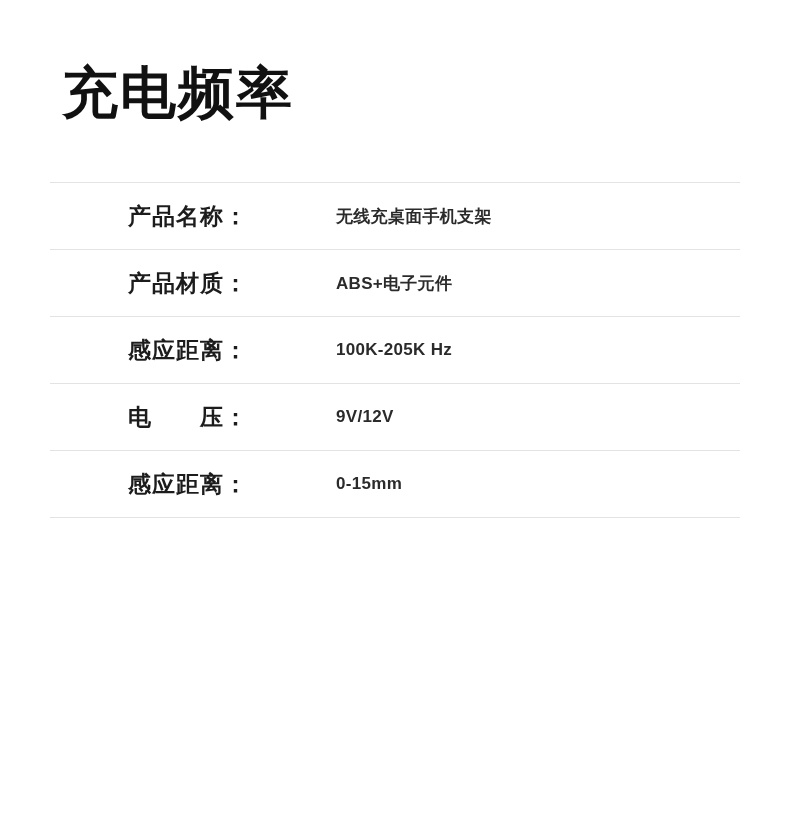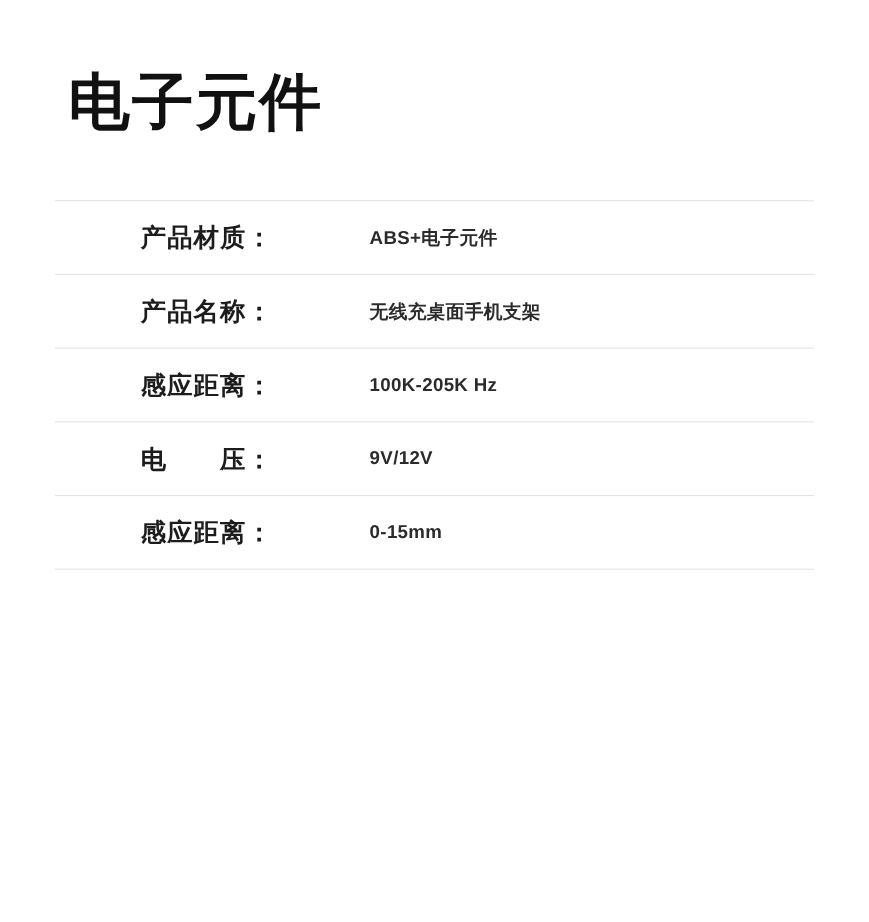--- a/index.html
+++ b/index.html
@@ -66,33 +66,33 @@
     color: #2b2b2b;
     letter-spacing: 0.3px;
     padding-left: 6px !important;
   }
 </style>
 </head>
 <body>
 
 <div class="page">
 
-  <div class="page-title">电子元件</div>
+  <div class="page-title">充电频率</div>
 
   <table class="spec-table">
     <tbody>
 
       <tr class="spec-row">
-        <td class="cell-label">产品材质：</td>
-        <td class="cell-value">ABS+电子元件</td>
+        <td class="cell-label">产品名称：</td>
+        <td class="cell-value">无线充桌面手机支架</td>
       </tr>
 
       <tr class="spec-row">
-        <td class="cell-label">产品名称：</td>
-        <td class="cell-value">无线充桌面手机支架</td>
+        <td class="cell-label">产品材质：</td>
+        <td class="cell-value">ABS+电子元件</td>
       </tr>
 
 
       <tr class="spec-row">
         <td class="cell-label">感应距离：</td>
         <td class="cell-value">100K-205K Hz</td>
       </tr>
 
 
 

